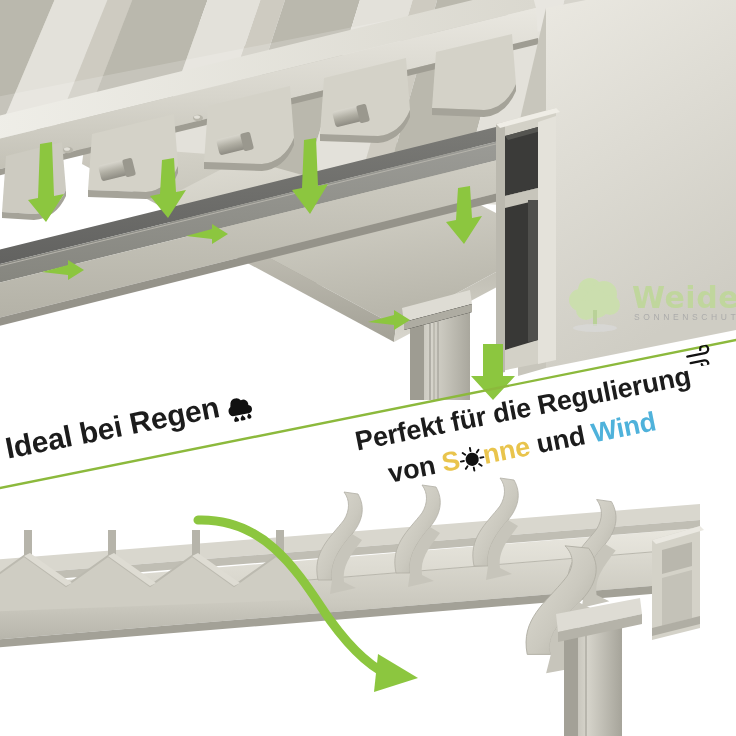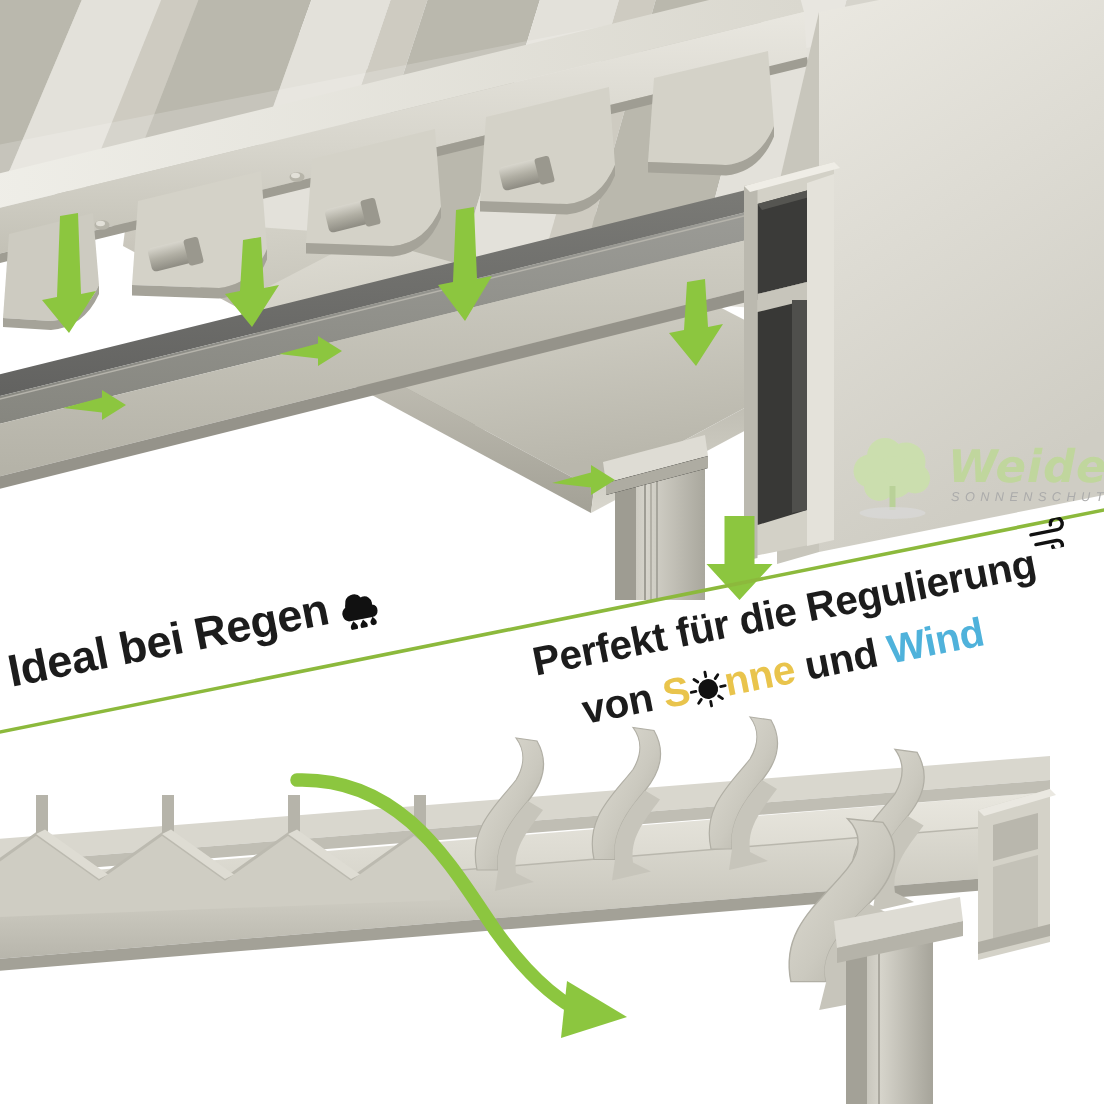--- a/index.html
+++ b/index.html
@@ -42,25 +42,24 @@
 
   .emoji-wrap{display:inline-block;vertical-align:middle;position:relative;}
 
   
   .rain-ico{width:34px;height:30px;vertical-align:-6px;margin-left:2px;}
   .sun-ico{width:26px;height:26px;vertical-align:-4px;margin:0 -1px;}
   .wind-ico{width:34px;height:20px;vertical-align:4px;margin-left:1px;}
 
   
   #logo{
-    position:absolute; left:566px; top:286px;
+    position:absolute; left:566px; top:272px;
     width:168px;height:66px;
     opacity:.92;
     pointer-events:none;
-    font-style:italic;
   }
   #logo .word{
     position:absolute;left:66px;top:8px;
     font-size:30px;font-weight:bold;color:#BFD79A;
     letter-spacing:.5px;font-family:"DejaVu Sans",sans-serif;
   }
   #logo .sub{
     position:absolute;left:68px;top:40px;
     font-size:8.5px;color:#a9a9a9;letter-spacing:3.6px;
     font-family:"Liberation Sans",sans-serif;

